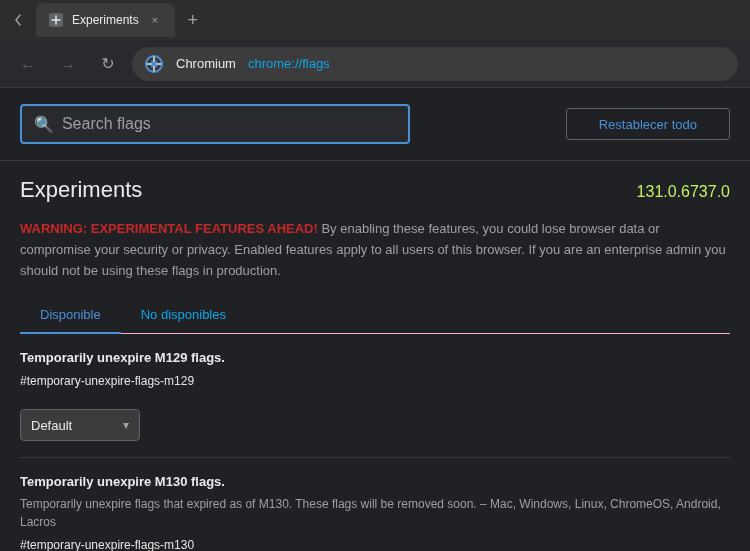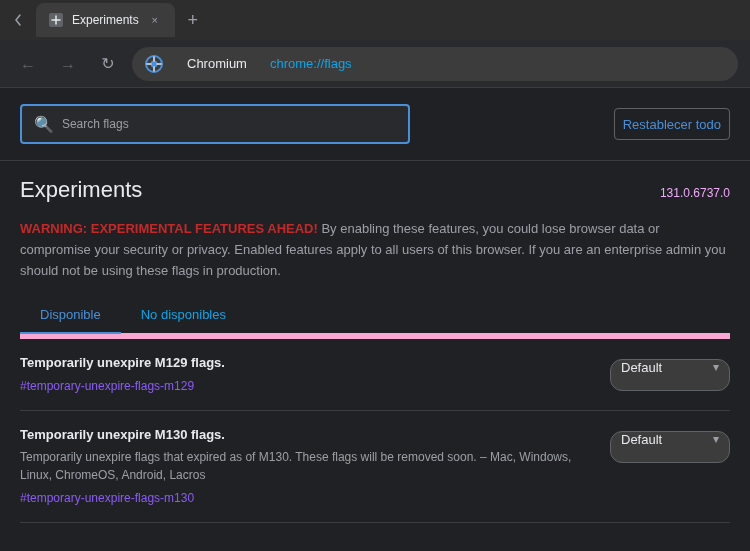--- a/index.html
+++ b/index.html
@@ -108,21 +108,21 @@
     }
     .nav-btn.disabled { color: #5f6368; cursor: default; }
     .omnibox {
       flex: 1;
       height: 34px;
       background: #3c3c3c;
       border-radius: 20px;
       display: flex;
       align-items: center;
       padding: 0 12px;
-      gap: 23px;
+      gap: 12px;
     }
     .omnibox-icon {
       width: 20px;
       height: 20px;
       display: flex;
       align-items: center;
       justify-content: center;
     }
     .omnibox-chromium {
       font-size: 13px;
@@ -161,25 +161,25 @@
       padding: 0 12px;
       gap: 8px;
     }
     .search-icon-svg {
       color: #9aa0a6;
       font-size: 16px;
       flex-shrink: 0;
     }
     .search-input-text {
       color: #9aa0a6;
-      font-size: 12px;
+      font-size: 16px;
     }
     .reset-btn {
       height: 32px;
-      padding: 0 8px;
+      padding: 0 32px;
       background: transparent;
       border: 1px solid #5f6368;
       border-radius: 4px;
       color: #4a90d9;
       font-size: 13px;
       cursor: pointer;
     }
 
     
     .experiments-header {
@@ -187,43 +187,43 @@
       display: flex;
       align-items: baseline;
       justify-content: space-between;
     }
     .experiments-title {
       font-size: 22px;
       font-weight: 400;
       color: #e8eaed;
     }
     .version-text {
-      font-size: 12px;
-      color: #f0abfc;
+      font-size: 16px;
+      color: #bef264;
     }
 
     
     .warning-box {
       padding: 8px 20px 16px 20px;
     }
     .warning-text {
       font-size: 13px;
       color: #9aa0a6;
       line-height: 1.6;
     }
     .warning-label {
       color: #c62828;
       font-weight: 600;
       text-align: center;
     }
 
     
     .tabs-area {
       display: flex;
-      border-bottom: 6px solid #f9a8d4;
+      border-bottom: 1px solid #f9a8d4;
       margin: 0 20px;
     }
     .tab-item {
       padding: 10px 20px;
       font-size: 13px;
       cursor: pointer;
       color: #0ea5e9;
       border-bottom: 2px solid transparent;
       margin-bottom: -1px;
     }
@@ -236,49 +236,50 @@
     .flags-list {
       padding: 0 20px;
     }
     .flag-item {
       padding: 16px 0;
       border-bottom: 1px solid #3c3c3c;
       display: flex;
       align-items: flex-start;
       justify-content: space-between;
       gap: 16px;
+      flex-direction: column;
     }
     .flag-content {
       flex: 1;
     }
     .flag-title {
       font-size: 13px;
       font-weight: 600;
       color: #e8eaed;
       margin-bottom: 6px;
     }
     .flag-description {
       font-size: 12px;
       color: #9aa0a6;
       line-height: 1.5;
       margin-bottom: 4px;
     }
     .flag-link {
       font-size: 12px;
-      color: #8b5cf6;
+      color: #e5e5e5;
       text-decoration: none;
     }
     .flag-dropdown {
       min-width: 120px;
       height: 32px;
       background: #3c3c3c;
       border: 1px solid #5f6368;
-      border-radius: 12px;
-      display: flex;
-      align-items: flex-start;
+      border-radius: 4px;
+      display: flex;
+      align-items: center;
       justify-content: space-between;
       padding: 0 10px;
       cursor: pointer;
       color: #e8eaed;
       font-size: 13px;
       margin-top: 4px;
       flex-shrink: 0;
     }
     .chevron-icon {
       font-size: 12px;

